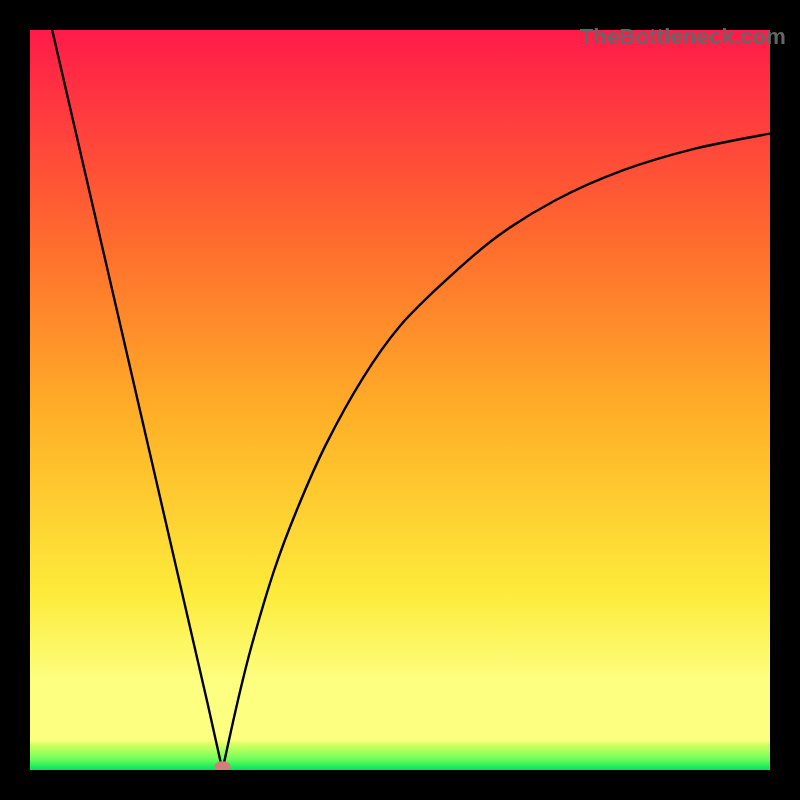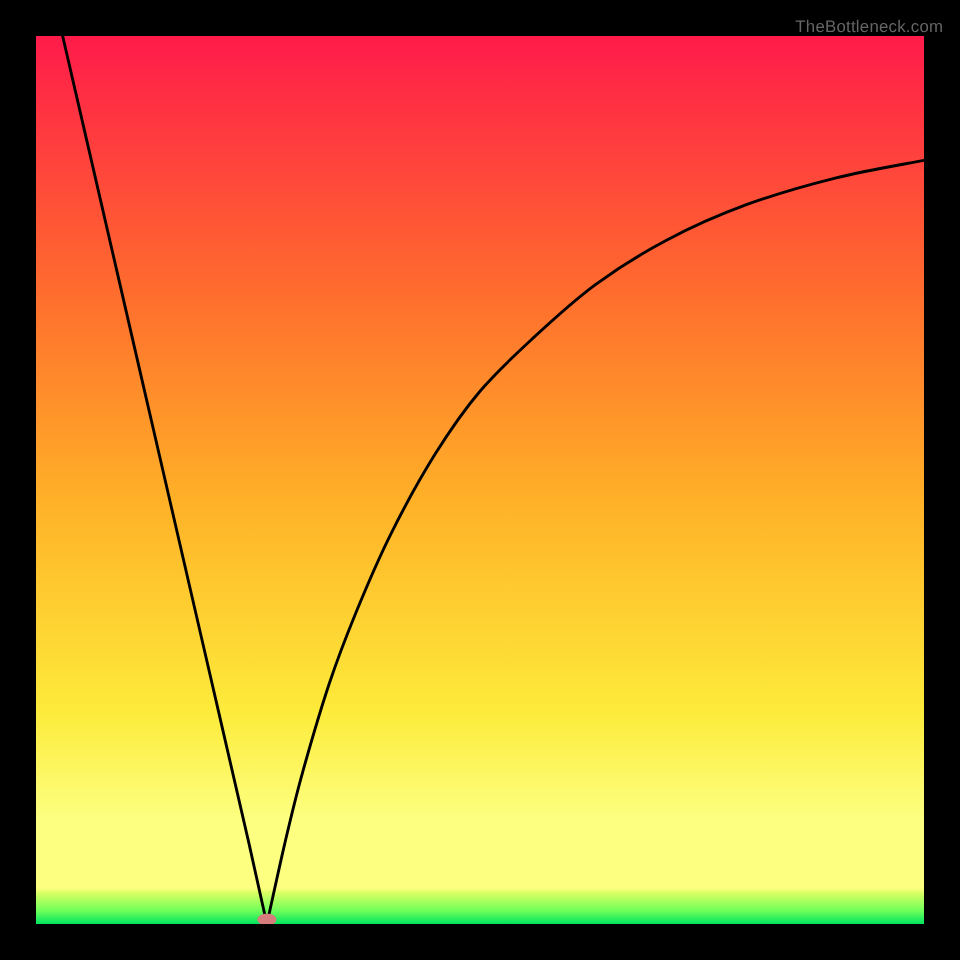--- a/index.html
+++ b/index.html
@@ -21,26 +21,26 @@
   }
   .plot {
     position: absolute;
     left: 0;
     top: 0;
     width: 740px;
     height: 740px;
   }
   .watermark {
     position: absolute;
-    top: 14px;
+    top: 24px;
     right: 14px;
     color: #666;
-    font-size: 14px;
+    font-size: 22px;
     letter-spacing: 0.2px;
-    font-weight: 400;
+    font-weight: 700;
   }
   svg { display: block; }
 </style>
 </head>
 <body>
 
 <div class="frame">
   <svg class="plot" viewBox="0 0 740 740" preserveAspectRatio="none">
     <defs>
       <linearGradient id="bg-grad" x1="0" y1="0" x2="0" y2="1">

